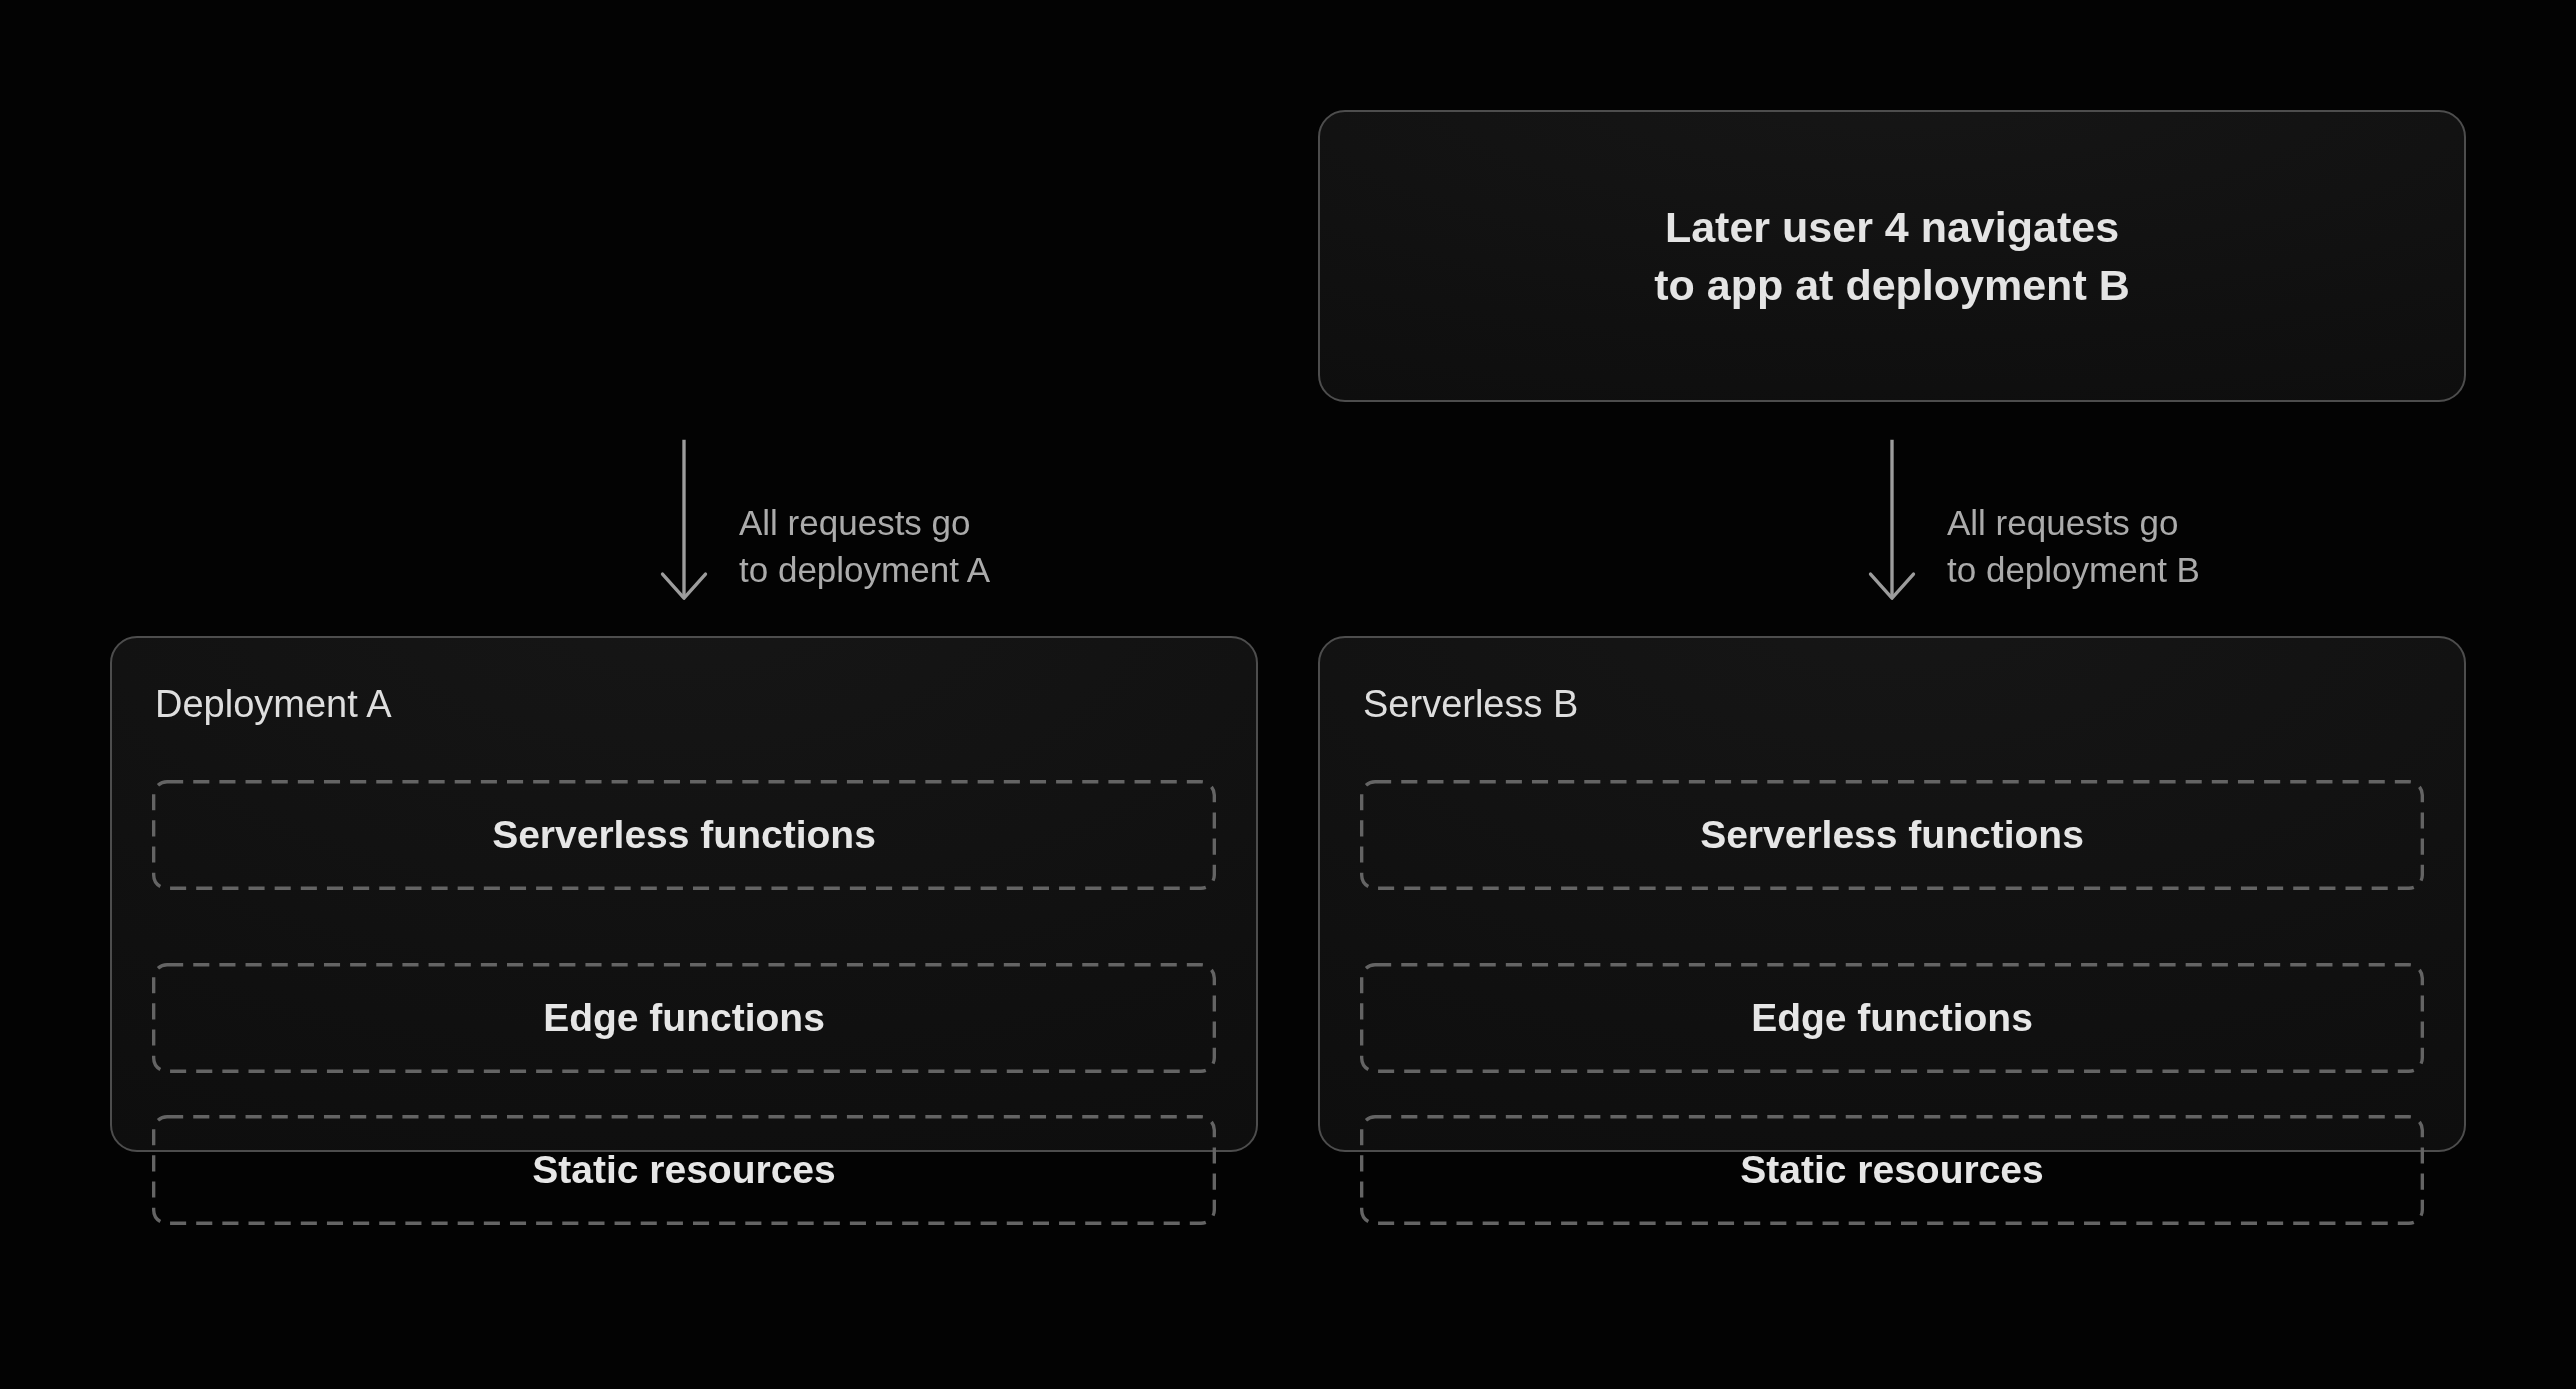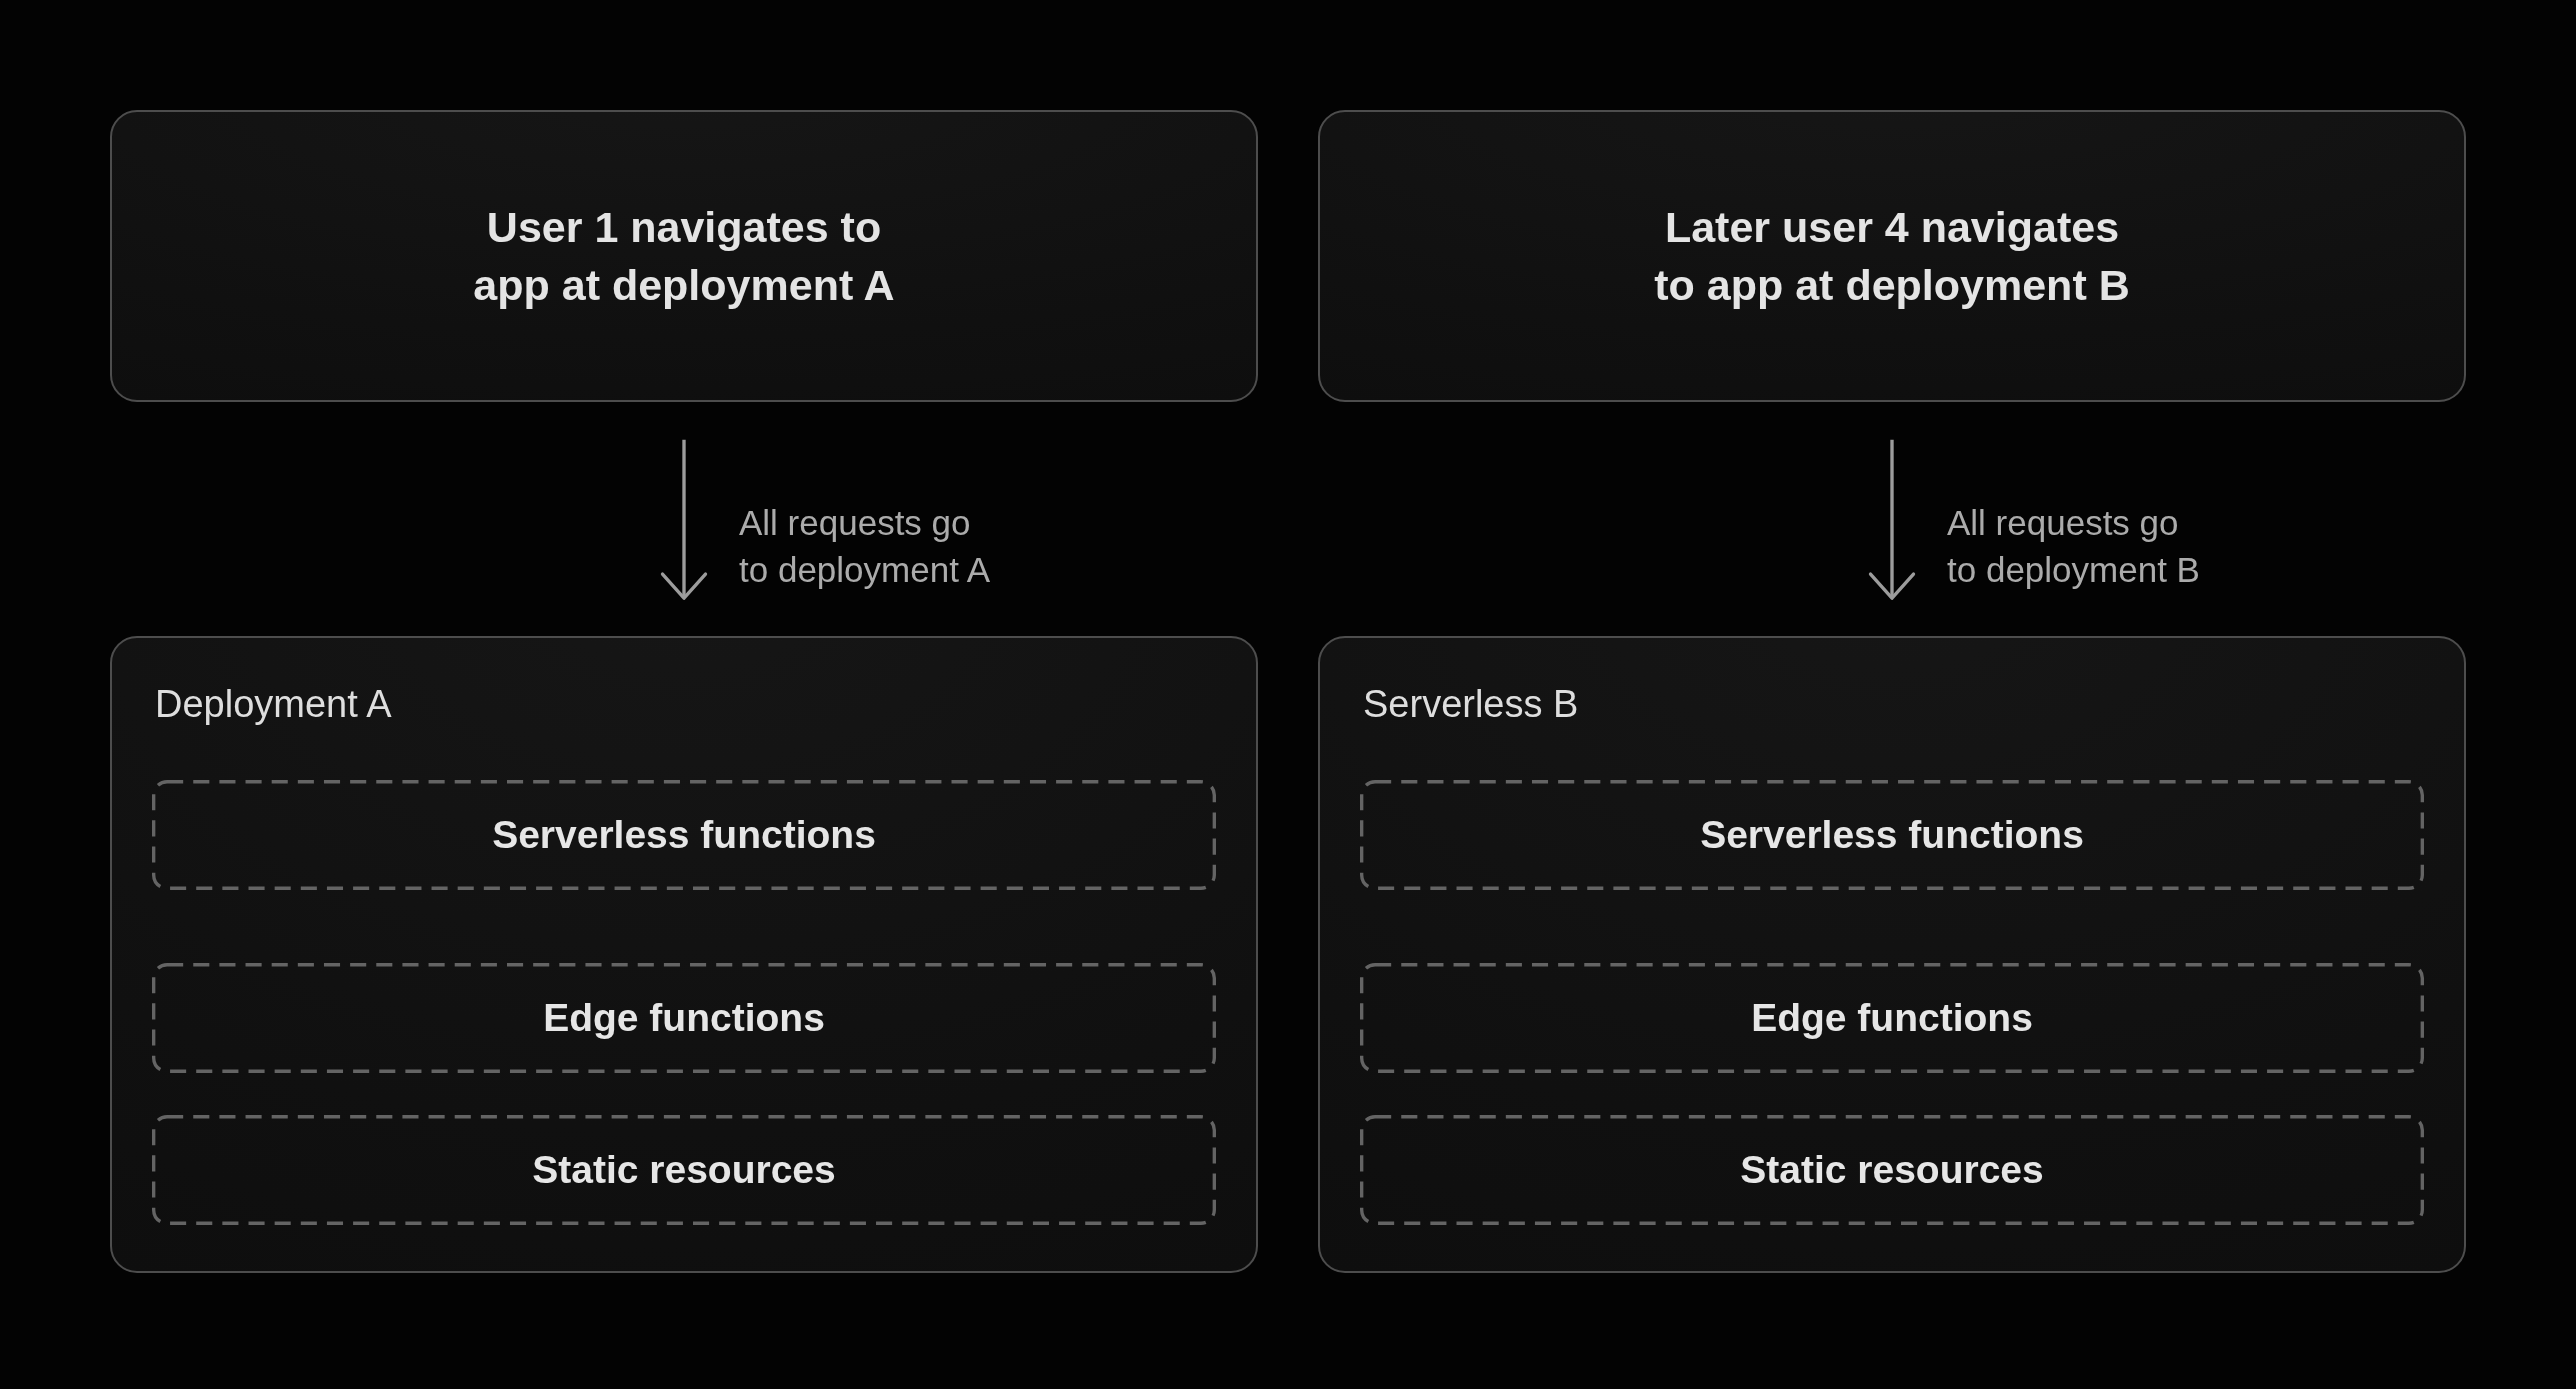--- a/index.html
+++ b/index.html
@@ -61,21 +61,21 @@
     left: calc(50% + 55px);
     font-size: 35px;
     line-height: 47px;
     color: #ababab;
     white-space: pre-line;
     margin-top: 36px;
   }
 
   .deployment-box {
     top: 636px;
-    height: 637px;
+    height: 516px;
   }
   .deployment-title {
     position: absolute;
     top: 42px;
     left: 43px;
     font-size: 38px;
     line-height: 48px;
     font-weight: normal;
     color: #dedede;
   }
@@ -115,24 +115,20 @@
     stroke-width: 5px;
     stroke-dasharray: 24 15;
   }
 </style>
 </head>
 <body>
 
 <div id="canvas">
 
   <div class="column" id="col-a">
-    <div class="card user-box">
-      <div class="user-box-text">User 1 navigates to
-app at deployment A</div>
-    </div>
 
     <svg class="flow-arrow" width="94" height="168" viewBox="0 0 140 250">
       <line x1="70" y1="4" x2="70" y2="238" stroke="#9c9c9c" stroke-width="5"></line>
       <polyline points="38,204 70,240 102,204" fill="none" stroke="#9c9c9c" stroke-width="5" stroke-linecap="round" stroke-linejoin="round"></polyline>
     </svg>
     <div class="arrow-label">All requests go
 to deployment A</div>
 
     <div class="card deployment-box">
       <div class="deployment-title">Deployment A</div>

